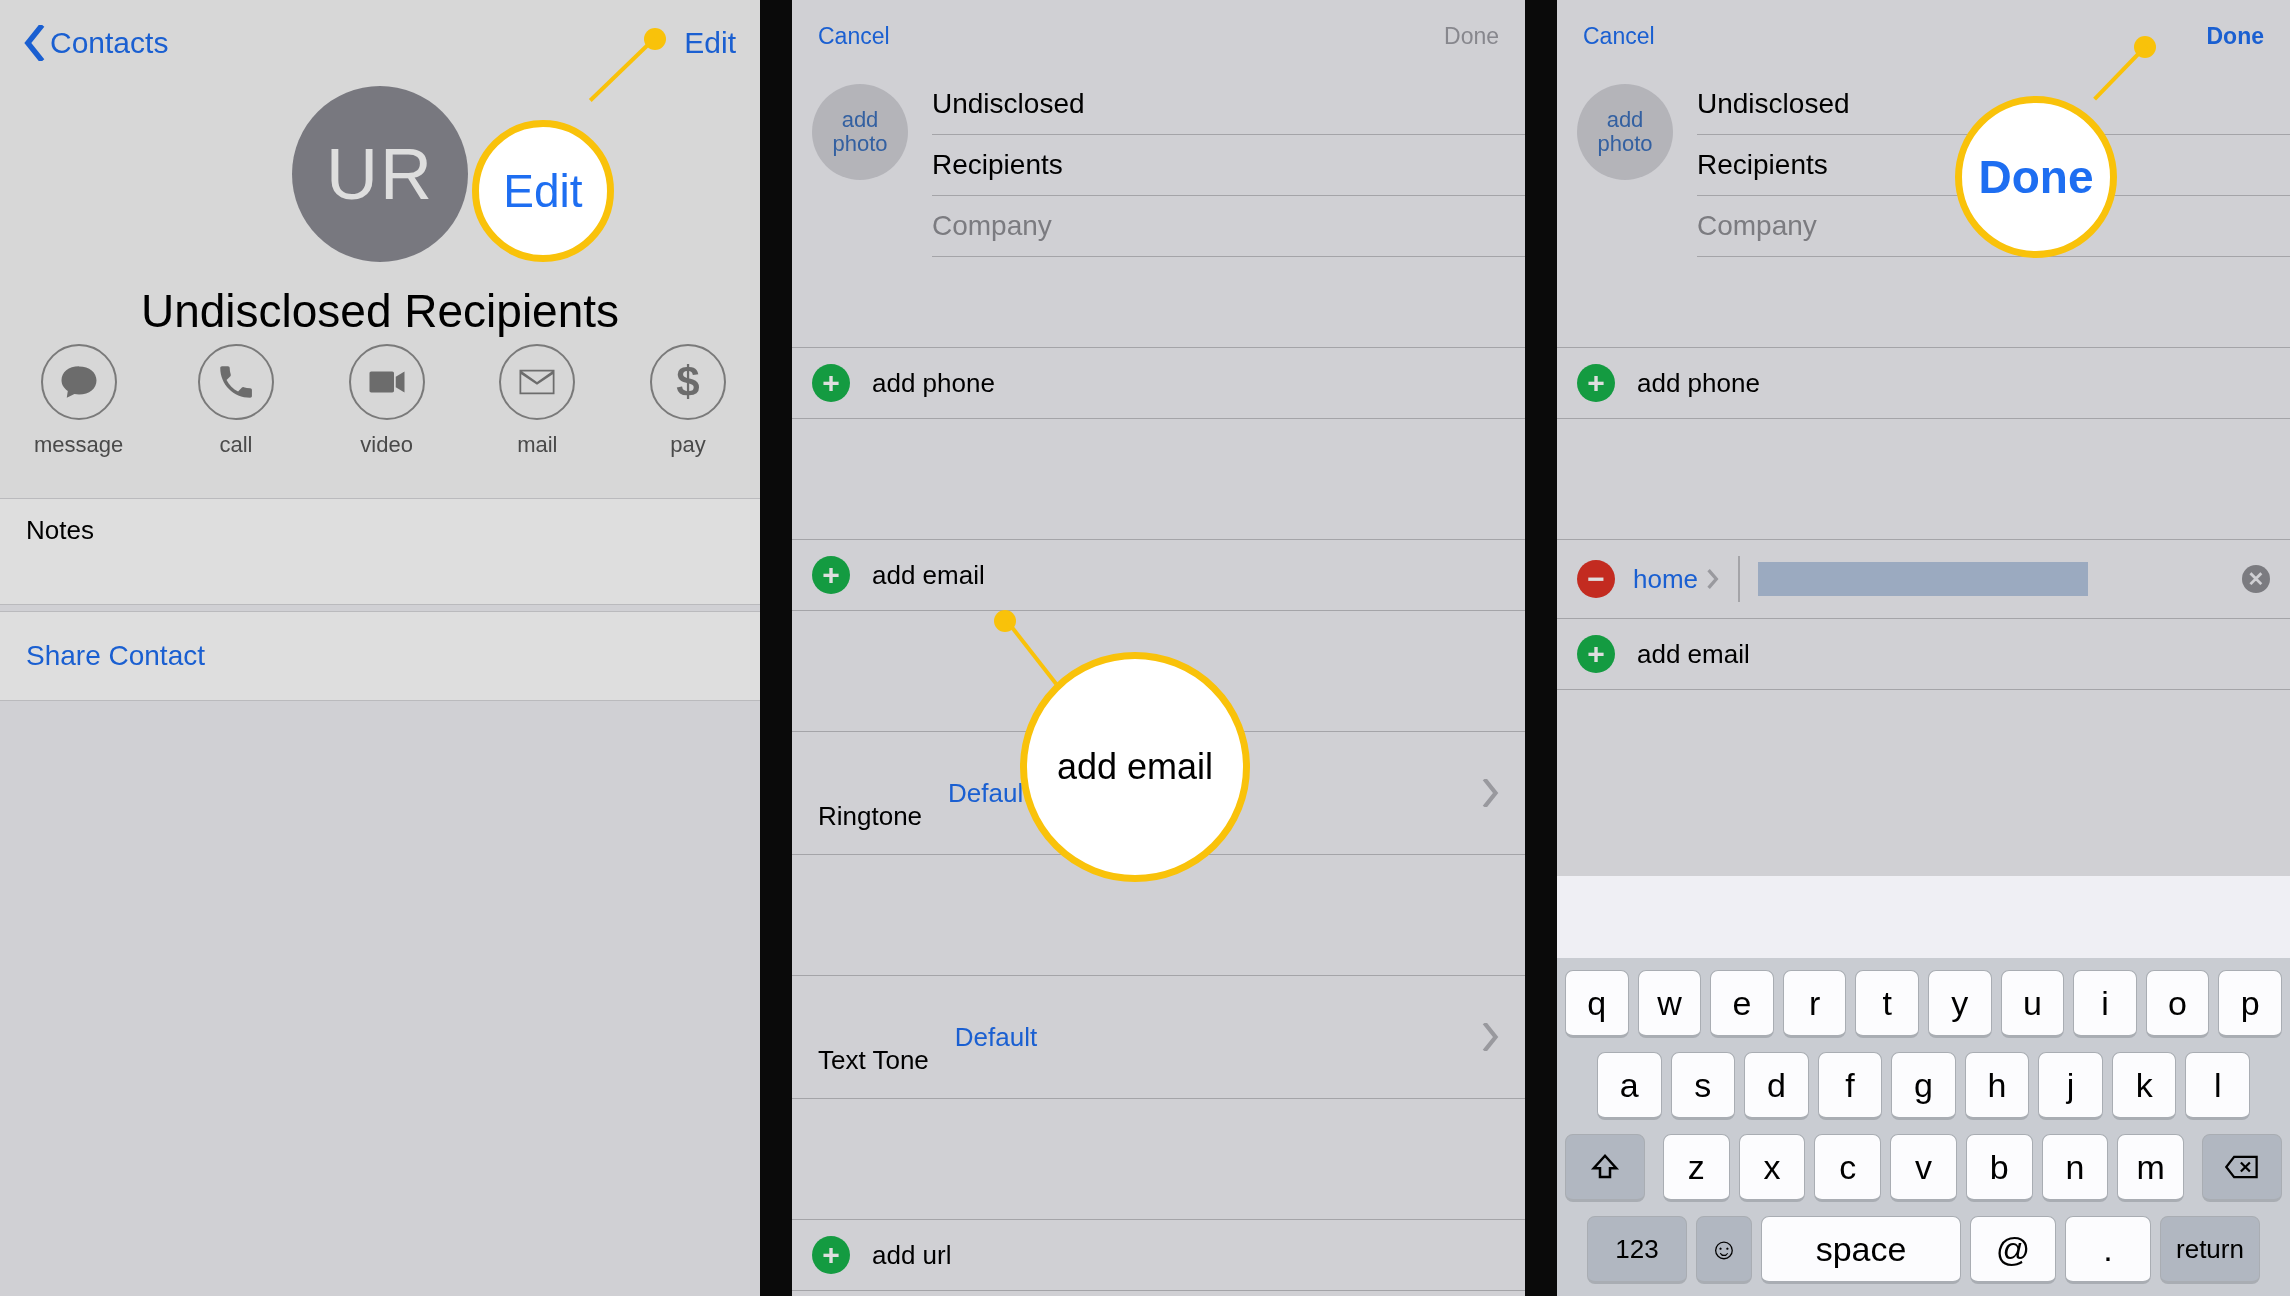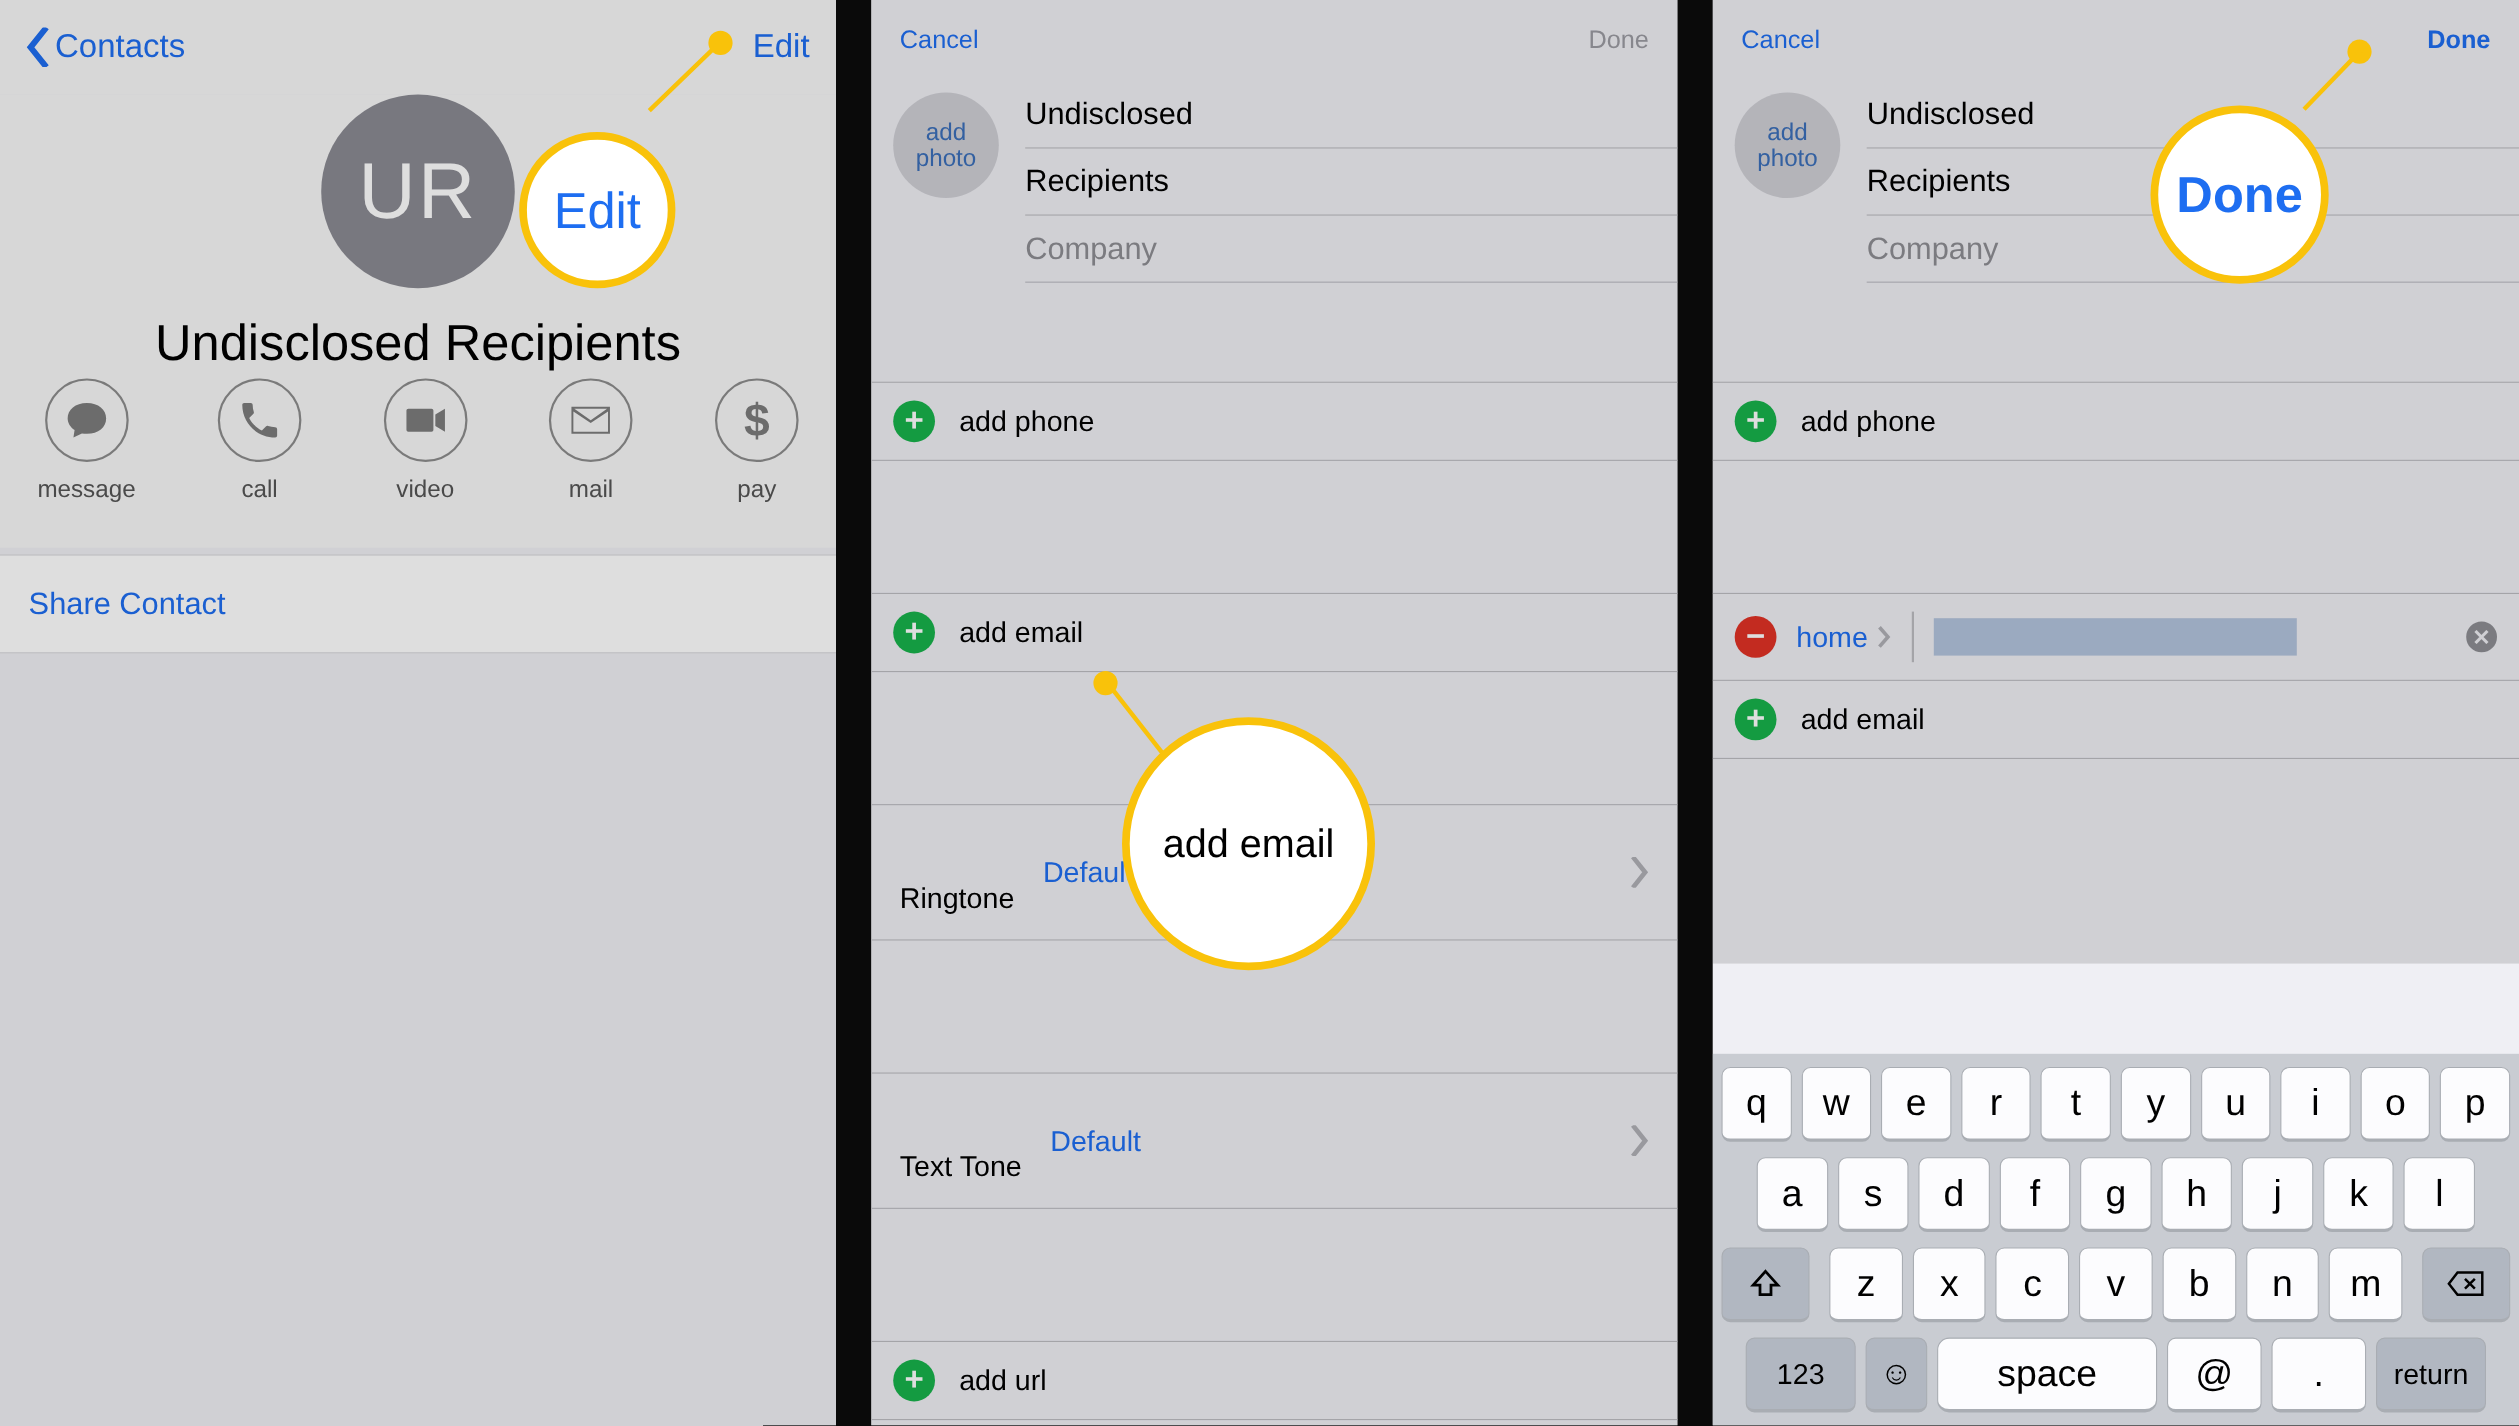--- a/index.html
+++ b/index.html
@@ -65,21 +65,21 @@
   .email-row .divider{width:1.5px;height:46px;background:#bdbdc2;}
   .email-row .sel { height:34px; width:330px; background:#b3c4dd; }
   .email-row .clear{ margin-left:auto; width:28px;height:28px;border-radius:50%; background:#8e8e93; color:#efeff4; display:flex;align-items:center;justify-content:center;font-size:20px;font-weight:700;}
 
   
   .kbd { position:absolute; left:0;right:0;bottom:0; background:#c9ccd2; padding:12px 8px; display:flex; flex-direction:column; gap:14px; z-index:2;}
   .kbd-row{ display:flex; gap:9px; justify-content:center;}
   .key { background:#fcfcfe; border:1px solid #a9adb3; border-bottom-width:3px; border-radius:8px; height:68px; display:flex; align-items:center; justify-content:center; font-size:34px; color:#000; flex:1;}
   .key.mod { background:#b1b7c1; }
   .key.shift,.key.bksp{flex:0 0 80px;}
-  .key.space{flex:0 0 200px;border-radius:11px;}
+  .key.space{flex:0 0 200px;}
   .key.num,.key.ret{flex:0 0 100px; font-size:26px;}
   .key.emoji{flex:0 0 56px; font-size:30px;}
   .key.sym{flex:0 0 86px;}
 </style>
 </head>
 <body>
 
 <div class="panel panel1">
   <div class="dim-overlay"></div>
   <div class="nav1">
@@ -130,20 +130,21 @@
         <span class="lbl">mail</span>
       </div>
       <div class="action">
         <div class="circ">
             <span style="font-size:42px;font-weight:700;color:#7d7d7d">$</span>
           </div>
         <span class="lbl">pay</span>
       </div>
     </div>
   </div>
+  <div class="card notes"><span>Notes</span></div>
   <div style="height:6px"></div>
   <div class="card row"><span class="link">Share Contact</span></div>
 
   <div class="callout" style="left:470px; top:100px;">
     <div class="dot" style="left:174px; top:-72px;"></div>
     <div class="leader" style="left:183px; top:-62px; height:90px; transform:rotate(46deg);"></div>
     <div class="big" style="left:2px; top:20px; width:142px;height:142px;">
         <span>Edit</span>
       </div>
   </div>

